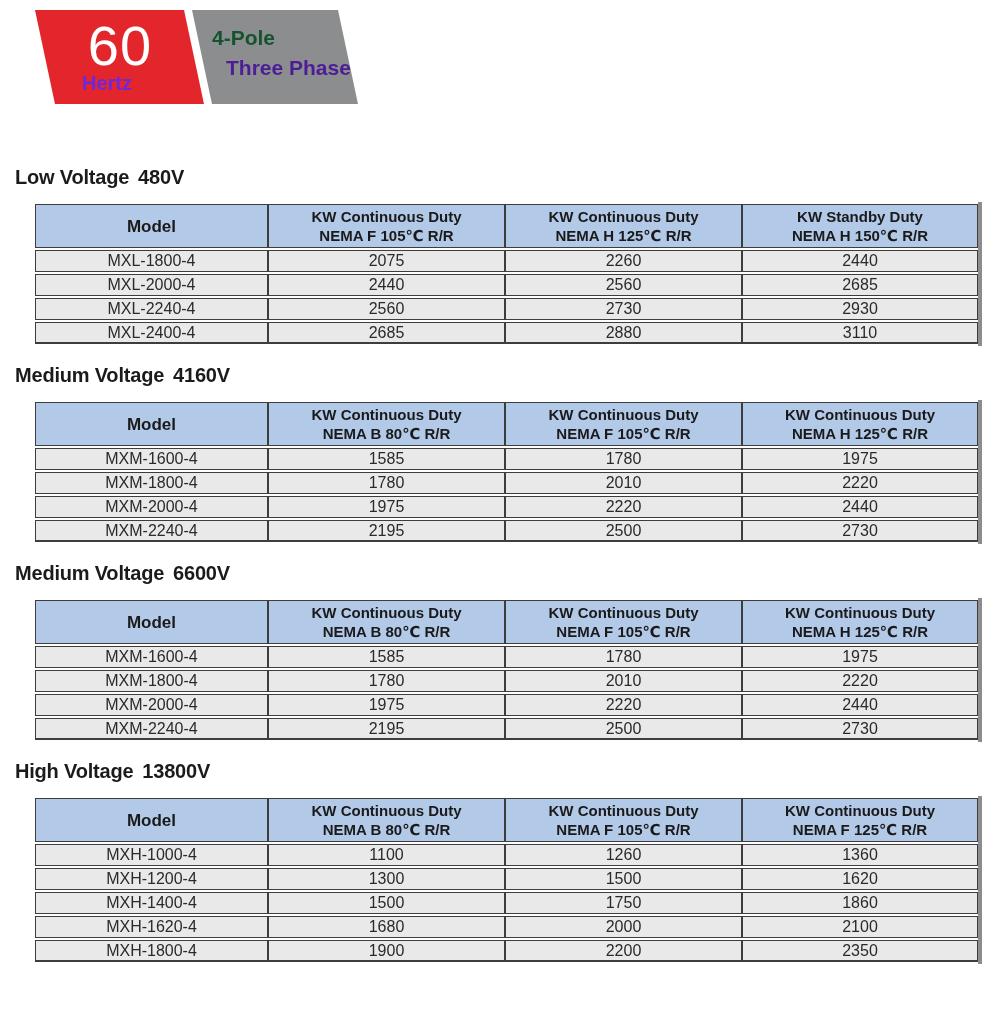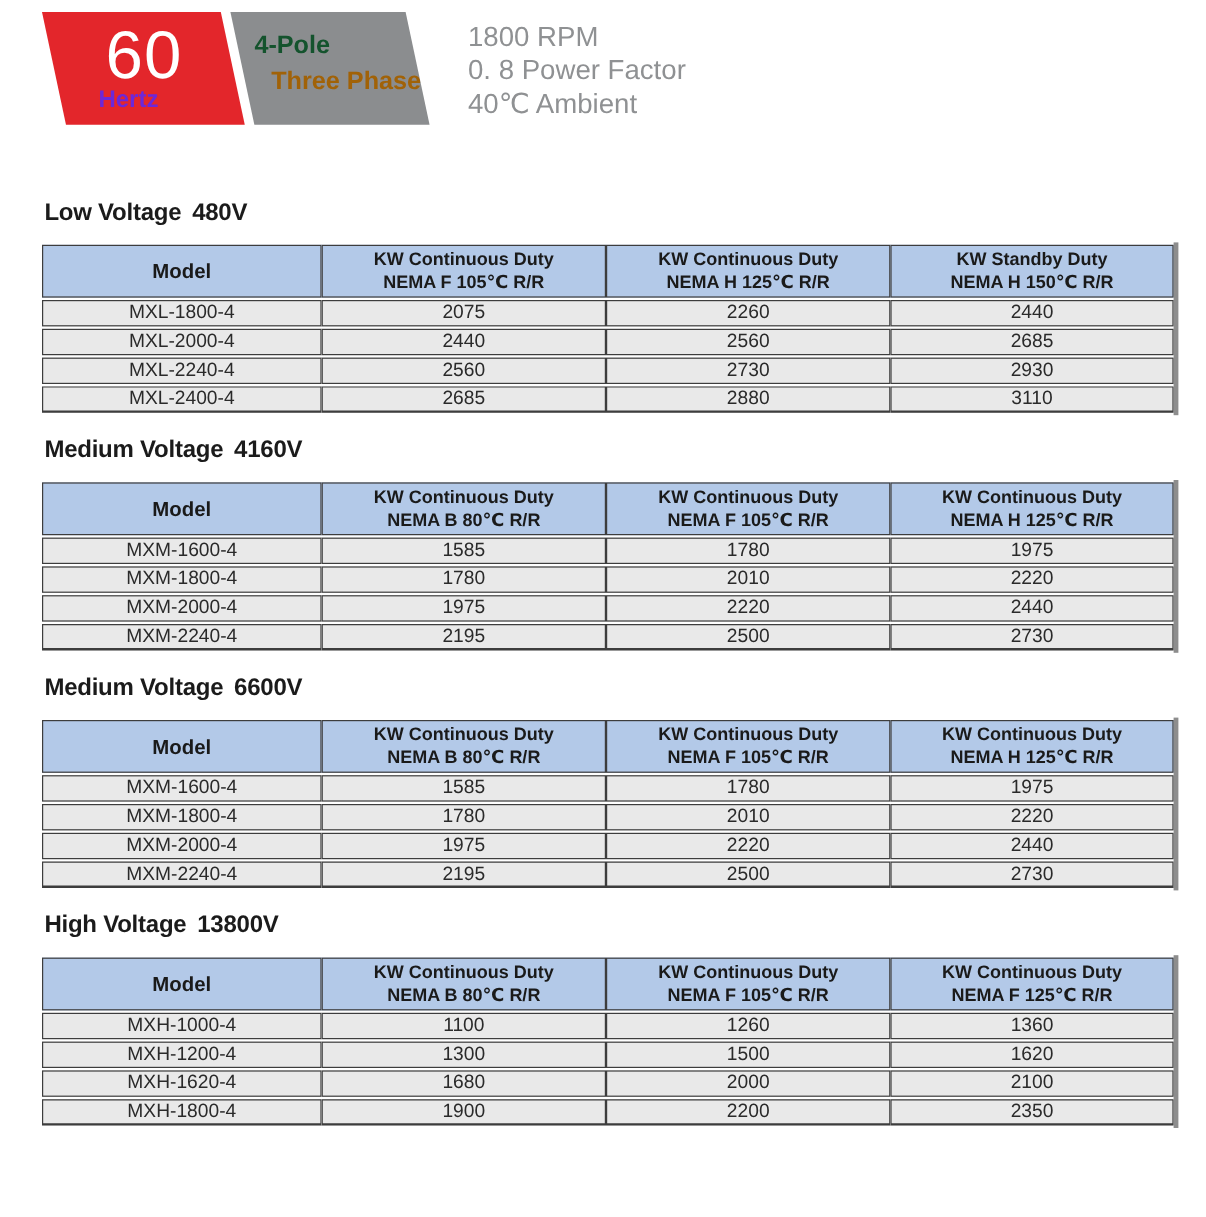--- a/index.html
+++ b/index.html
@@ -10,27 +10,27 @@
   .banner { position:relative; height:104px; }
   .shape { position:absolute; top:10px; height:94px; transform:skewX(12deg);
            transform-origin:top left; }
   .shape.red  { left:35px;  width:149px; }
   .shape.gray { left:192px; width:146px; }
   .hz-num  { position:absolute; left:55px; top:13px; width:130px; text-align:center;
              font-size:56px; font-weight:normal; color:#fff; letter-spacing:1px; }
   .hz-unit { position:absolute; left:52px; top:72px; width:110px; text-align:center;
              font-size:20px; font-weight:bold; color:#6d28d9; }
   .pole-l1 { position:absolute; left:212px; top:26px; font-size:21px; font-weight:bold; color:#14532d; }
-  .pole-l2 { position:absolute; left:226px; top:56px; font-size:21px; font-weight:bold; color:#a16207; }
+  .pole-l2 { position:absolute; left:226px; top:56px; font-size:21px; font-weight:bold; color:#4c1d95; }
   .specs   { position:absolute; left:390px; top:16px; font-size:23px; line-height:28px; }
 
   
   .section { margin-top:18px; }
   .section.first { margin-top:62px; }
-  .section-title { margin:0 0 13px 37px; font-size:20px; font-weight:bold;
+  .section-title { margin:0 0 13px 15px; font-size:20px; font-weight:bold;
                    color:#1b1b1b; letter-spacing:-0.2px; }
   .section-title .volt { margin-left:9px; }
 
   .tbl-wrap { margin-left:35px; width:947px; border-right:4px solid #8d8d8d; }
   table { border-collapse:separate; border-spacing:0 2px; width:943px; table-layout:fixed; }
   th, td { border:1px solid #3d3d3d; text-align:center; vertical-align:middle; }
   th { background:#b3c9e8; height:44px; font-size:15px; font-weight:bold;
        color:#1a1a1a; line-height:19px; }
   th.model { font-size:17px; }
   td { background:#e9e9e9; height:22px; font-size:16px; color:#2a2a2a; }
@@ -39,25 +39,20 @@
 </head>
 <body>
 
 <div class="banner">
   <div class="shape red" style="background: rgb(227, 38, 43);"></div>
   <div class="shape gray" style="background: rgb(139, 141, 143);"></div>
   <div class="hz-num">60</div>
   <div class="hz-unit">Hertz</div>
   <div class="pole-l1">4-Pole</div>
   <div class="pole-l2">Three Phase</div>
-  <div class="specs" style="color: rgb(143, 145, 147);">
-    <div>1800 RPM</div>
-    <div>0. 8  Power  Factor</div>
-    <div>40℃ Ambient</div>
-  </div>
 </div>
 
 <div id="tables-host">
     <div class="section first">
       <h2 class="section-title"><span>Low Voltage</span><span class="volt">480V</span></h2>
       <div class="tbl-wrap">
         <table>
           <colgroup>
             <col style="width: 233px;">
             <col style="width: 237px;">
@@ -220,20 +215,26 @@
               <td>1260</td>
               <td>1360</td>
             </tr>
             <tr>
               <td>MXH-1200-4</td>
               <td>1300</td>
               <td>1500</td>
               <td>1620</td>
             </tr>
             <tr>
+              <td>MXH-1400-4</td>
+              <td>1500</td>
+              <td>1750</td>
+              <td>1860</td>
+            </tr>
+            <tr>
               <td>MXH-1620-4</td>
               <td>1680</td>
               <td>2000</td>
               <td>2100</td>
             </tr>
             <tr>
               <td>MXH-1800-4</td>
               <td>1900</td>
               <td>2200</td>
               <td>2350</td>

